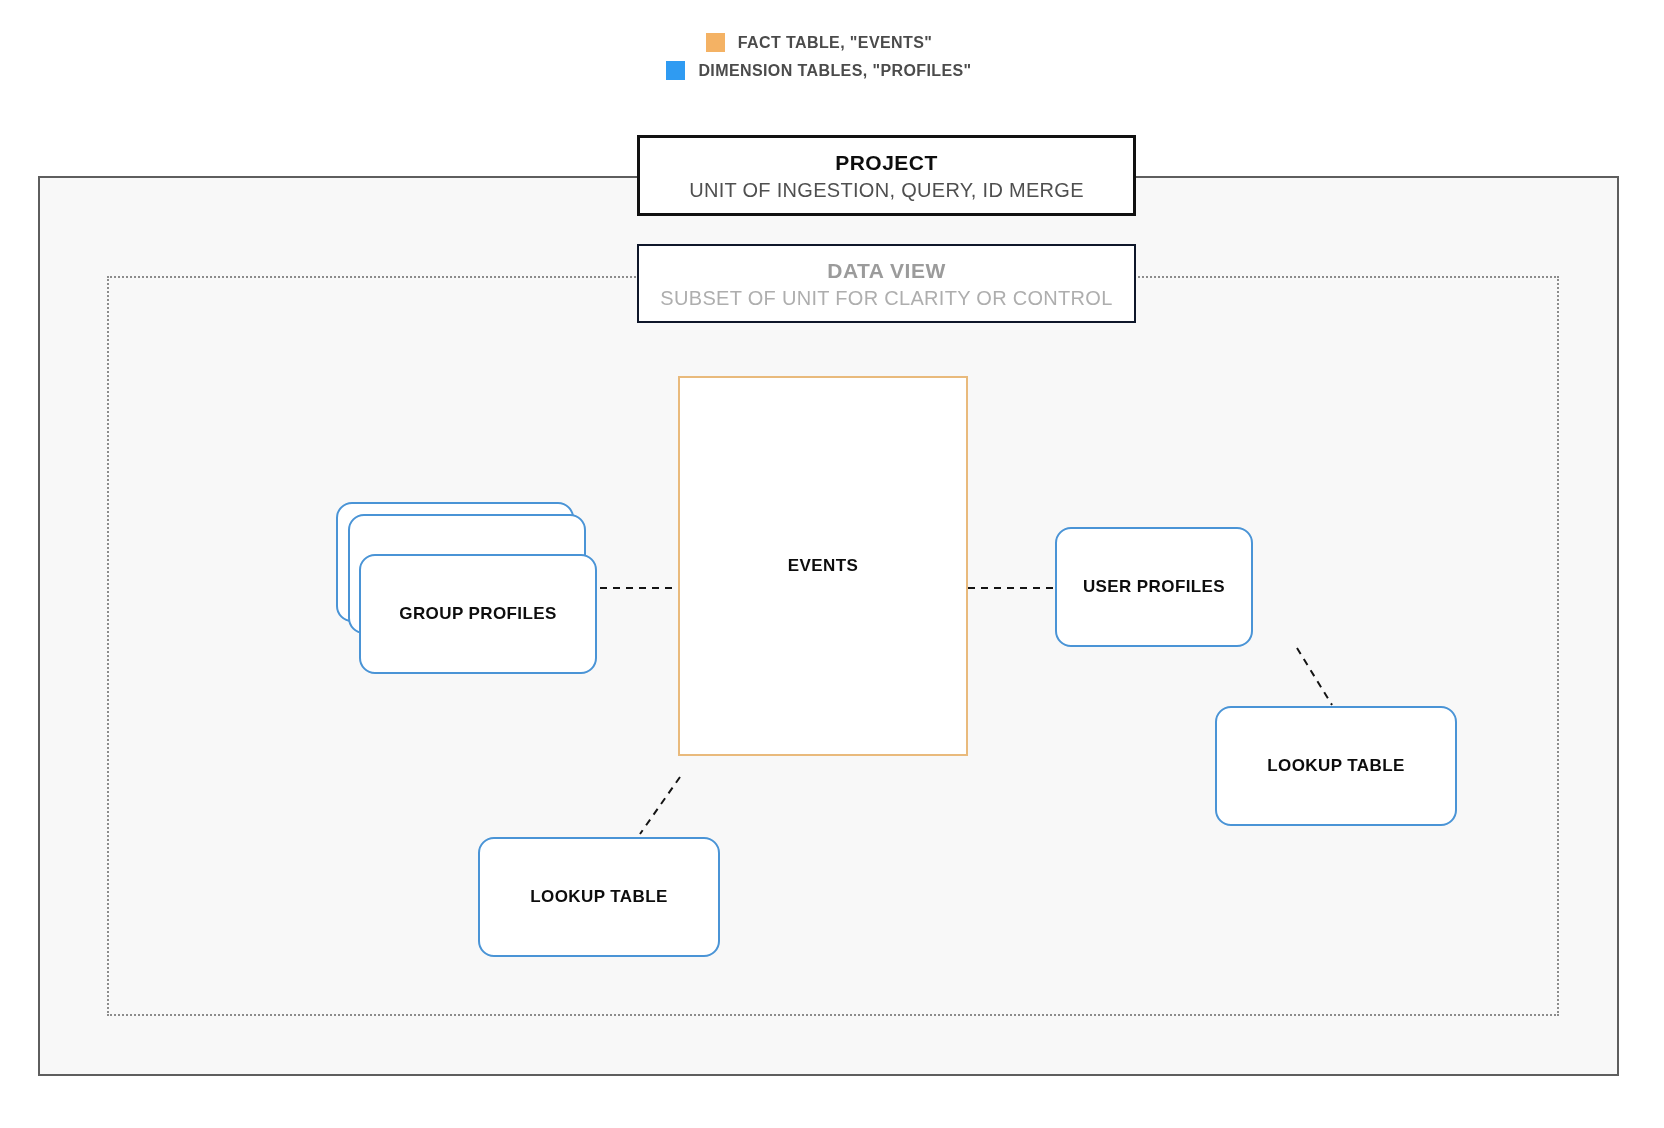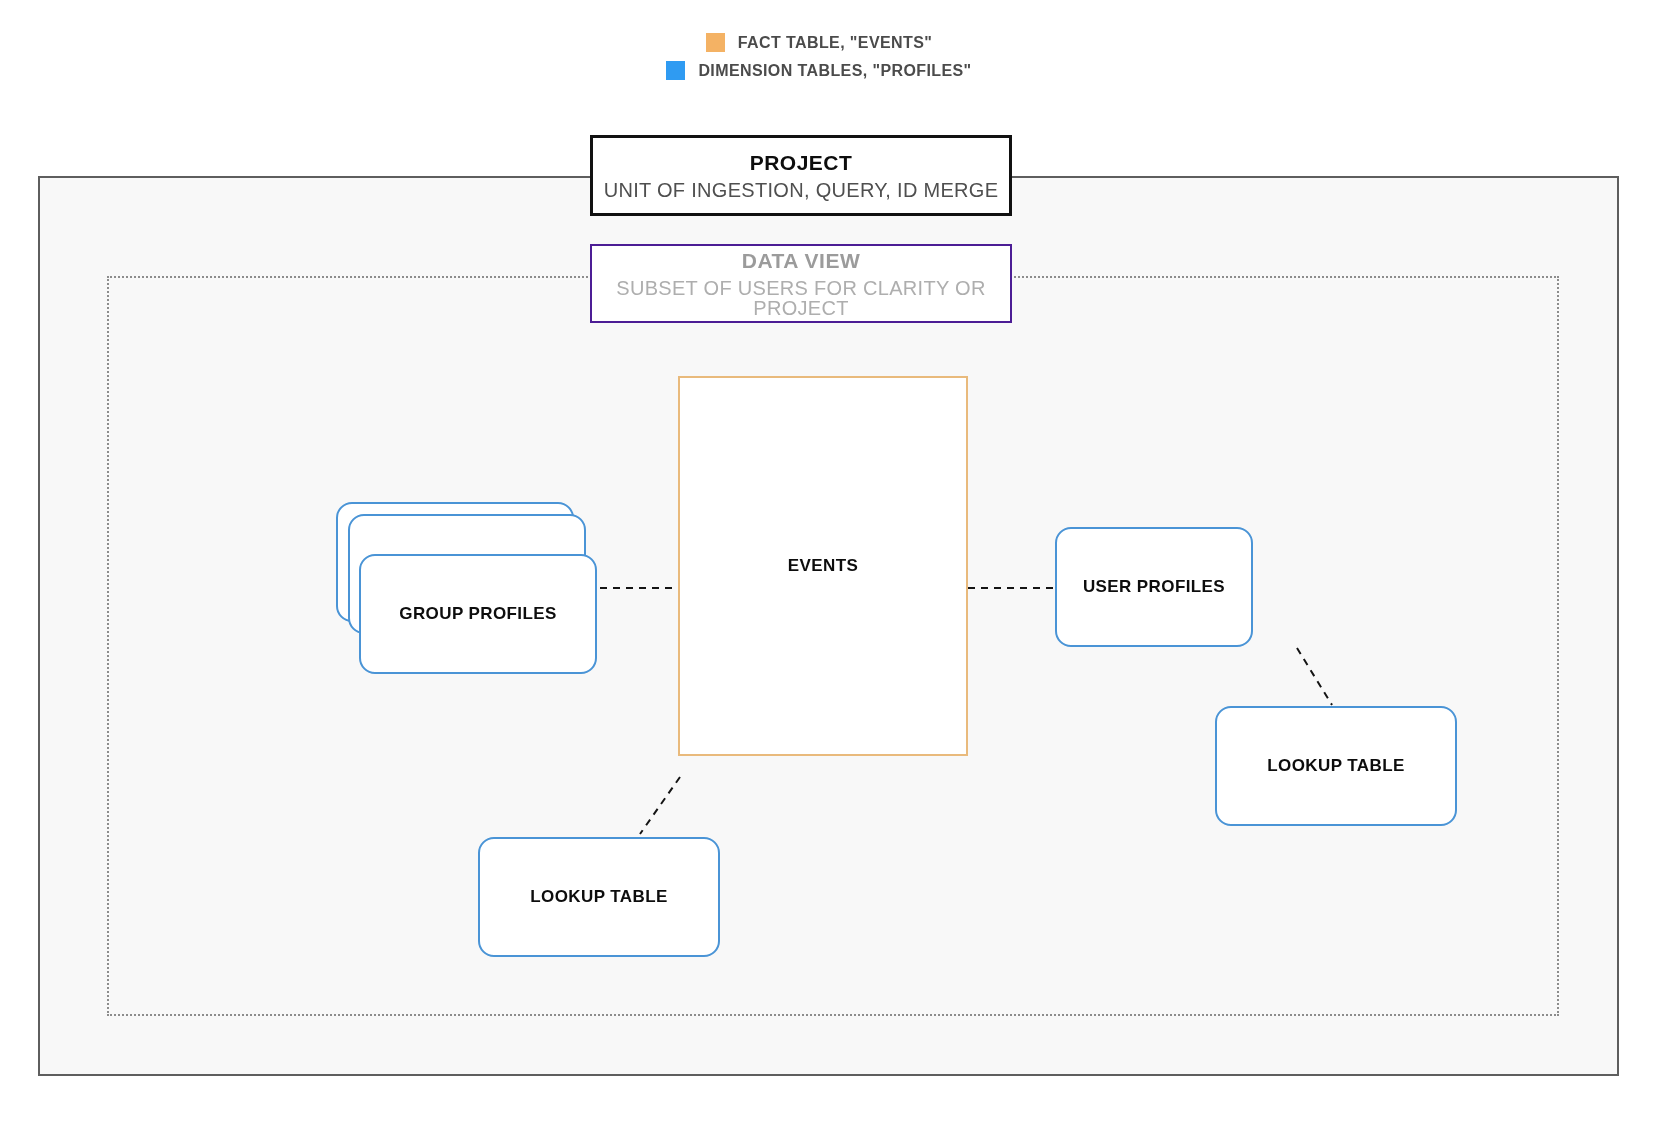--- a/index.html
+++ b/index.html
@@ -66,41 +66,41 @@
     width: 1452px;
     height: 740px;
     border: 2px dotted #8c8c8c;
     box-sizing: border-box;
     z-index: 2;
   }
 
   
   .header-box {
     position: absolute;
-    left: 590px;
-    width: 422px;
+    left: 637px;
+    width: 499px;
     background: #ffffff;
     box-sizing: border-box;
     display: flex;
     flex-direction: column;
     align-items: center;
     justify-content: center;
     gap: 7px;
     text-align: center;
     z-index: 5;
   }
   .project-box {
     top: 135px;
     height: 81px;
     border: 3px solid #111111;
   }
   .dataview-box {
     top: 244px;
     height: 79px;
-    border: 2px solid #4c1d95;
+    border: 2px solid #0f172a;
   }
   .header-title {
     font-size: 21px;
     font-weight: 700;
     letter-spacing: 0.5px;
     line-height: 1;
   }
   .header-subtitle {
     font-size: 20px;
     font-weight: 400;
@@ -187,21 +187,21 @@
   <div class="outer-rect"></div>
   <div class="dotted-rect"></div>
 
   <div class="header-box project-box">
     <div class="header-title">PROJECT</div>
     <div class="header-subtitle">UNIT OF INGESTION, QUERY, ID MERGE</div>
   </div>
 
   <div class="header-box dataview-box">
     <div class="header-title">DATA VIEW</div>
-    <div class="header-subtitle">SUBSET OF USERS FOR CLARITY OR PROJECT</div>
+    <div class="header-subtitle">SUBSET OF UNIT FOR CLARITY OR CONTROL</div>
   </div>
 
   <svg class="connectors" viewBox="0 0 1664 1128" xmlns="http://www.w3.org/2000/svg">
     <line x1="600" y1="588" x2="678" y2="588"></line>
     <line x1="968" y1="588" x2="1055" y2="588"></line>
     <line x1="1297" y1="648" x2="1332" y2="705"></line>
     <line x1="680" y1="777" x2="640" y2="834"></line>
   </svg>
 
   <div class="card group-back-1"></div>

